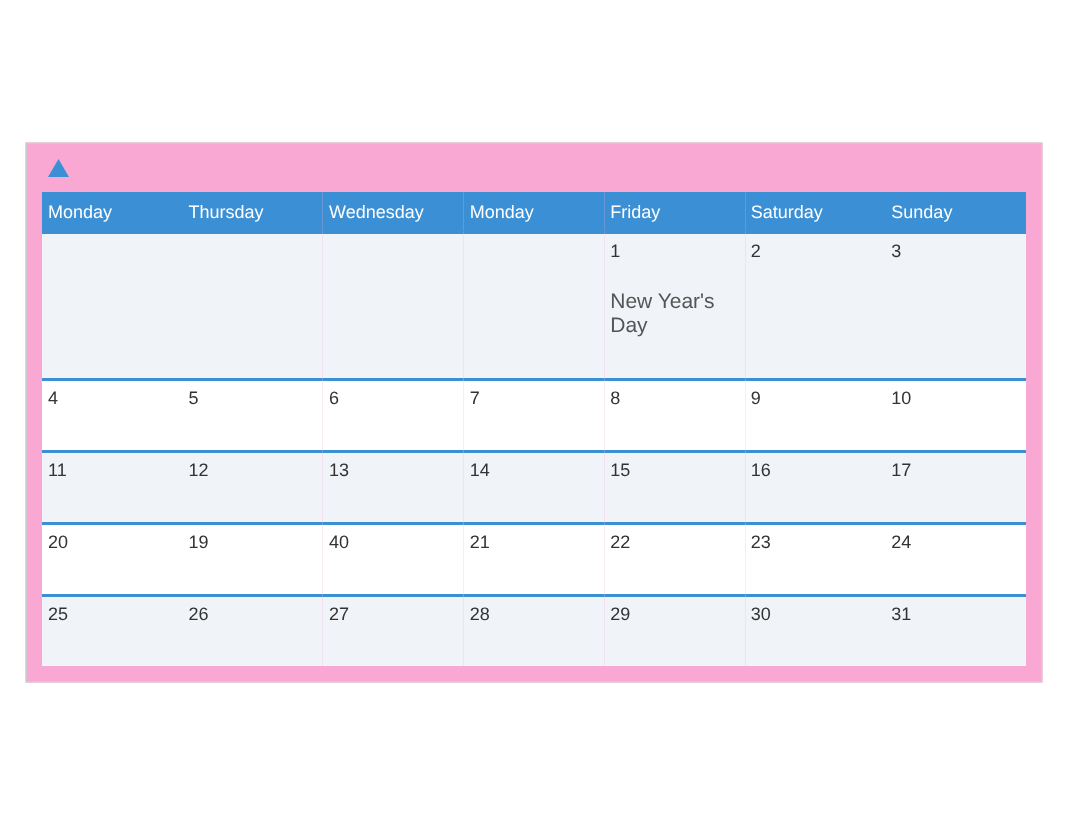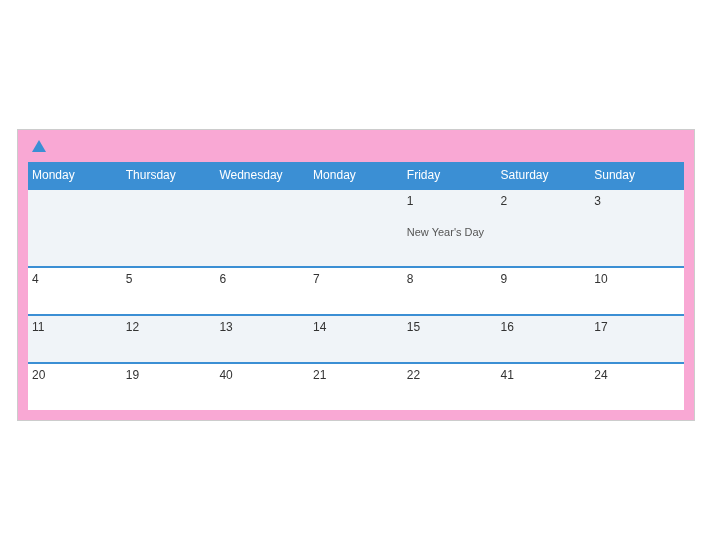--- a/index.html
+++ b/index.html
@@ -90,21 +90,21 @@
       font-size: 12px;
       color: #333;
       width: 14.28%;
       border: none;
     }
     .day-number {
       font-size: 12px;
       color: #333;
     }
     .holiday-name {
-      font-size: 11px;
+      font-size: 14px;
       color: #555;
       margin-top: 18px;
     }
     .even-row td {
       background-color: #f0f4f8;
     }
     .odd-row td {
       background-color: #fff;
     }
   </style>
@@ -209,21 +209,44 @@
           <td>
             <div class="day-number">40</div>
           </td>
           <td>
             <div class="day-number">21</div>
           </td>
           <td>
             <div class="day-number">22</div>
           </td>
           <td>
-            <div class="day-number">41</div>
+            <div class="day-number">23</div>
           </td>
           <td>
             <div class="day-number">24</div>
+          </td>
+        </tr>
+        <tr class="even-row">
+          <td>
+            <div class="day-number">25</div>
+          </td>
+          <td>
+            <div class="day-number">26</div>
+          </td>
+          <td>
+            <div class="day-number">27</div>
+          </td>
+          <td>
+            <div class="day-number">28</div>
+          </td>
+          <td>
+            <div class="day-number">29</div>
+          </td>
+          <td>
+            <div class="day-number">30</div>
+          </td>
+          <td>
+            <div class="day-number">31</div>
           </td>
         </tr>
       </tbody>
   </table>
 </div>
 
 </body></html>

